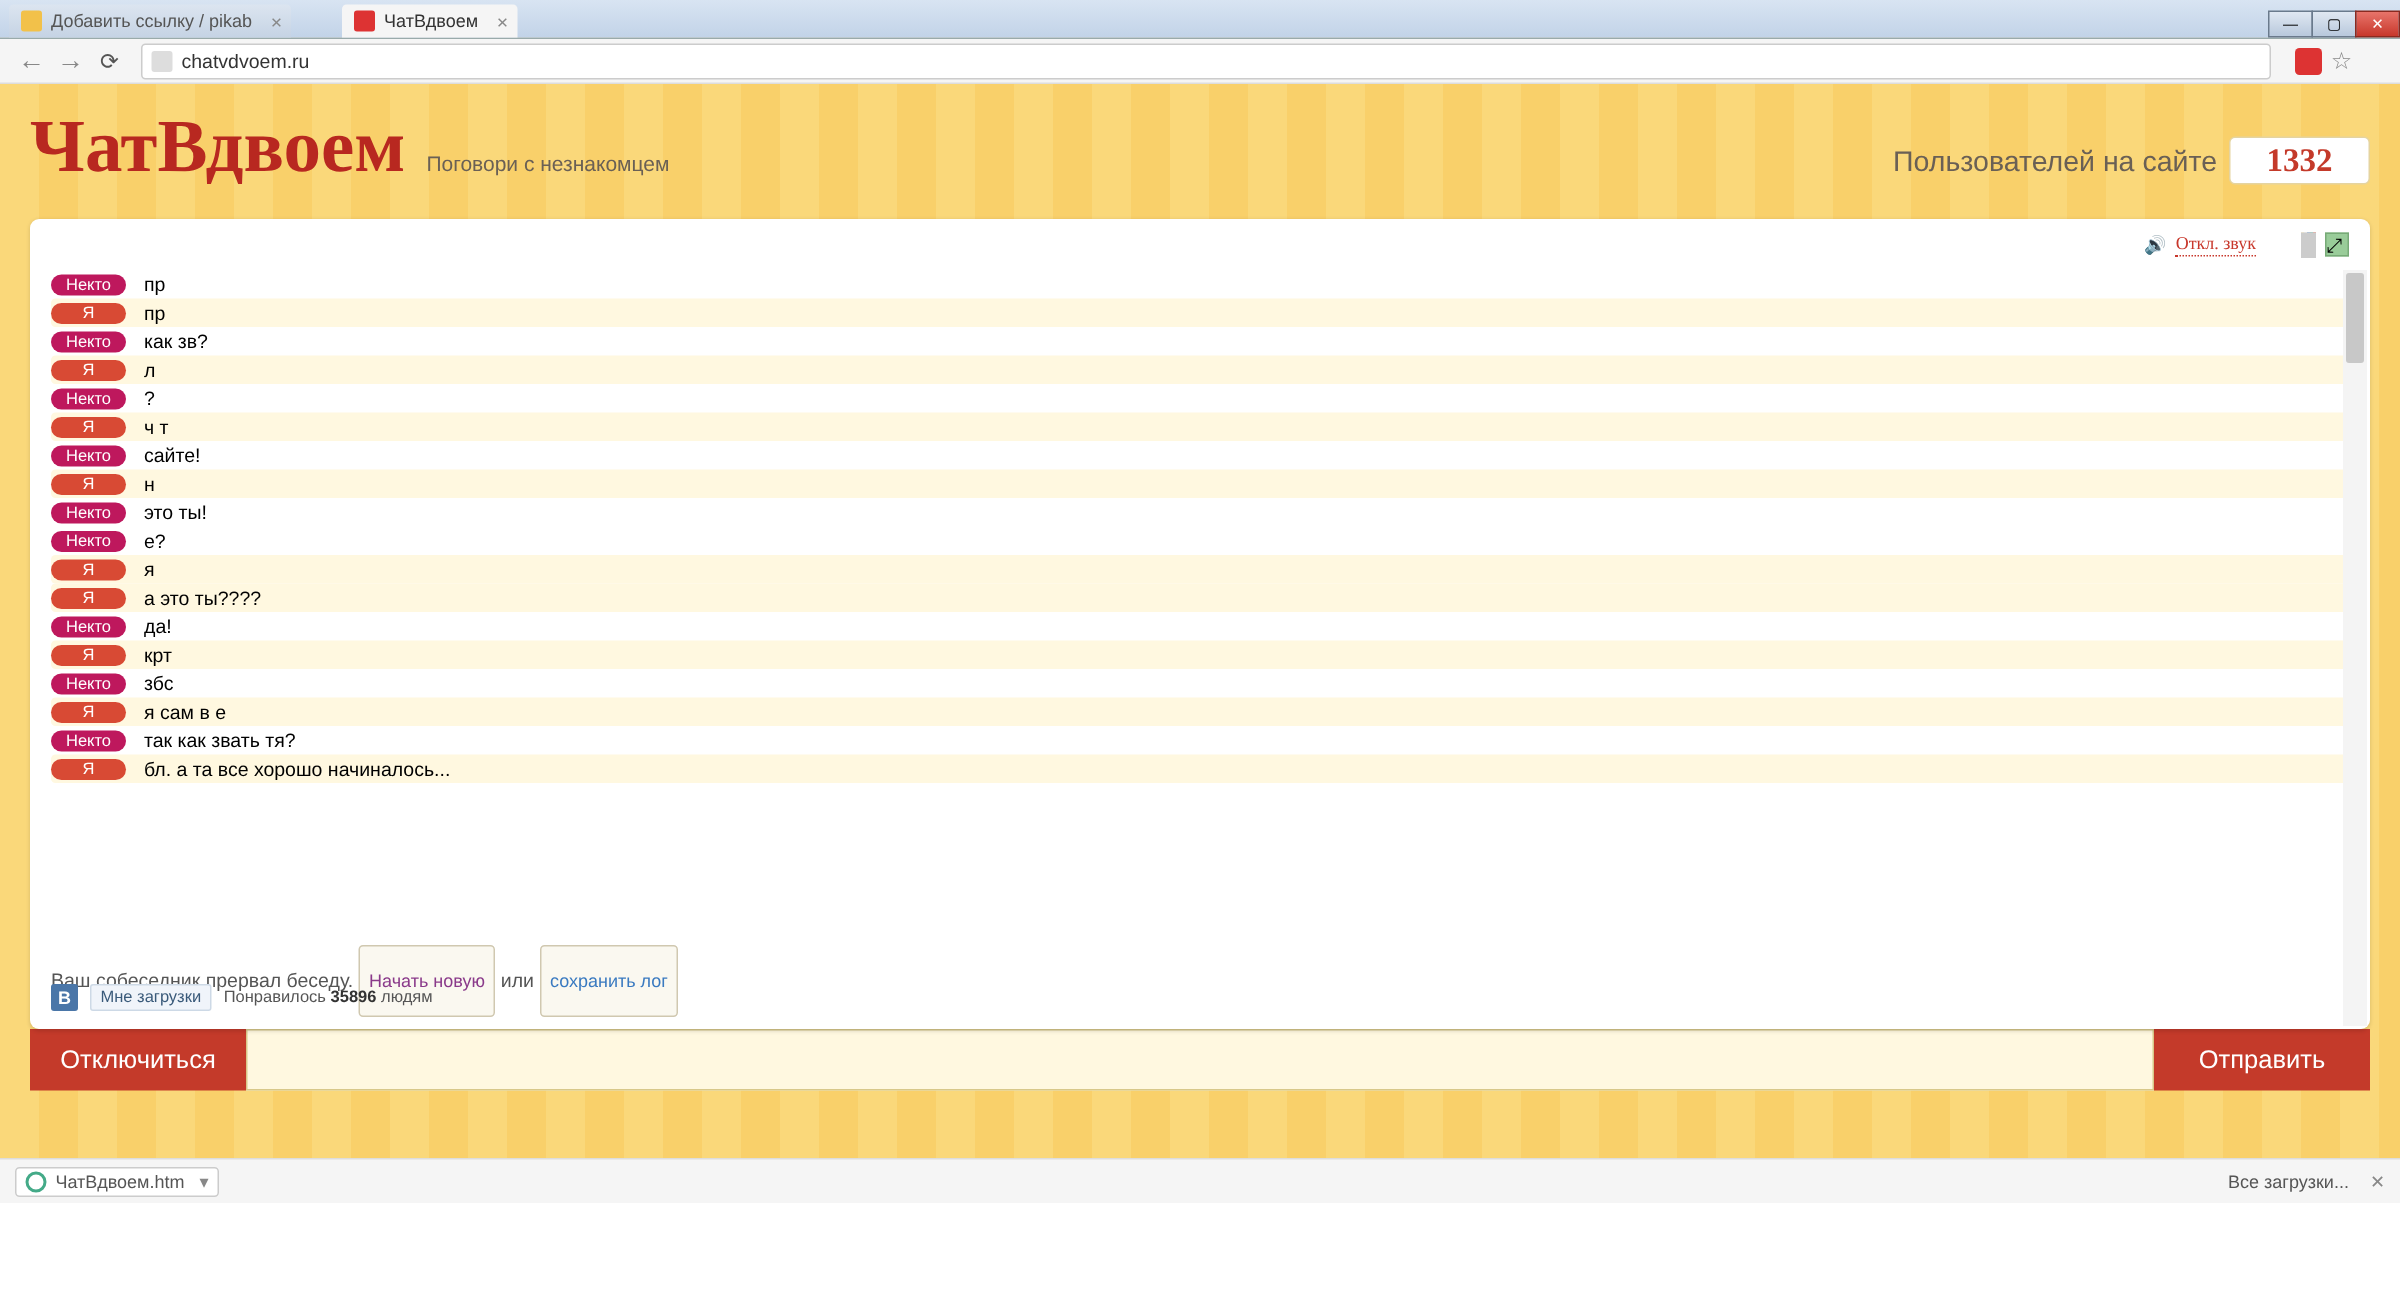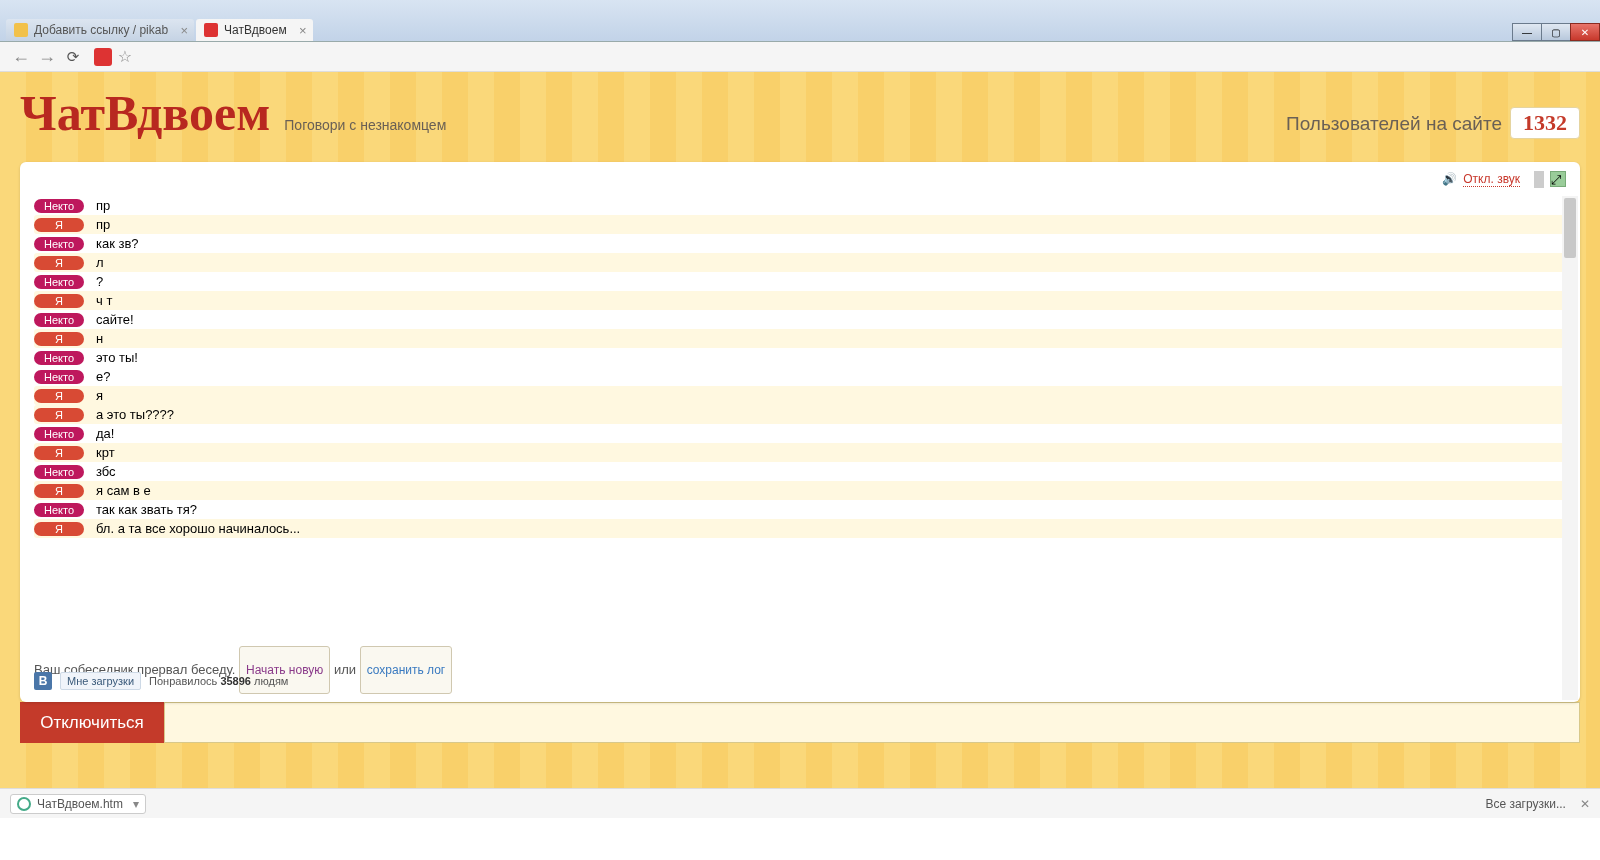--- a/index.html
+++ b/index.html
@@ -1,19 +1,19 @@
 <!DOCTYPE html>
 <html><head>
 <meta charset="utf-8">
 <style>
 * { margin: 0; padding: 0; box-sizing: border-box; }
 body { font-family: Arial, sans-serif; font-size: 13px; background: #fff; width: 1600px; height: 860px; overflow: hidden; }
 
 
-.chrome-tabs { height: 42px; background: linear-gradient(#d8e4f2, #c2d3e8); display: flex; align-items: flex-end; padding-left: 6px; border-bottom: 1px solid #9aa; }
+.chrome-tabs { height: 26px; background: linear-gradient(#d8e4f2, #c2d3e8); display: flex; align-items: flex-end; padding-left: 6px; border-bottom: 1px solid #9aa; gap: 32px; }
 .tab { height: 22px; padding: 0 26px 0 8px; display: flex; align-items: center; position: relative; border-radius: 3px 3px 0 0; margin-right: 2px; font-size: 12px; color: #555; max-width: 190px; }
 .tab.inactive { background: linear-gradient(#dce5f0, #c5d3e4); }
 .tab.active { background: #f5f5f5; color: #333; }
 .tab .favicon { width: 14px; height: 14px; margin-right: 6px; display: inline-block; border-radius: 2px; }
 .tab .close { position: absolute; right: 6px; top: 4px; color: #888; font-size: 13px; cursor: pointer; }
 .win-controls { margin-left: auto; display: flex; }
 .win-btn { width: 30px; height: 18px; display: flex; align-items: center; justify-content: center; font-size: 10px; border: 1px solid #6a7a8c; margin-left: -1px; background: linear-gradient(#e0e8f2, #b8c8dc); }
 .win-btn.close { background: linear-gradient(#e8746a, #c7382c); color: #fff; border-color: #8a2a20; }
 
 .chrome-toolbar { height: 30px; background: #f5f5f5; display: flex; align-items: center; padding: 0 8px; border-bottom: 1px solid #ddd; }
@@ -26,26 +26,26 @@
 .star { color: #888; font-size: 16px; }
 .menu { width: 18px; display: flex; flex-direction: column; gap: 3px; }
 .menu span { height: 2px; background: #666; }
 
 
 .page { background: repeating-linear-gradient(90deg, #fad87a 0 26px, #f9d06a 26px 52px); height: 716px; overflow: hidden; }
 .header { display: flex; align-items: baseline; padding: 12px 20px 0; }
 .logo { font: bold 50px Georgia, serif; color: #b82820; }
 .tagline { margin-left: 14px; color: #6a6055; font-size: 14px; }
 .users-label { margin-left: auto; color: #6a6055; font-size: 19px; }
-.users-count { margin-left: 8px; font: bold 22px Georgia, serif; color: #c43a2a; background: #fff; padding: 2px 12px; border-radius: 4px; border: 1px solid #e5d4a0; }
+.users-count { margin-left: 8px; font: bold 22px Georgia, serif; color: #c43a2a; background: #fff; padding: 2px 24px; border-radius: 4px; border: 1px solid #e5d4a0; }
 
 .chat-wrap { margin: 20px 20px 0; background: #fff; border-radius: 6px; height: 540px; position: relative; display: flex; flex-direction: column; box-shadow: 0 1px 3px rgba(0,0,0,0.15); }
 .chat-top { height: 34px; display: flex; align-items: center; justify-content: flex-end; padding: 0 14px; gap: 6px; }
 .sound-icon { font-size: 12px; color: #888; }
-.sound-link { color: #c8382c; font-size: 12px; border-bottom: 1px dotted #c8382c; margin-right: 8px; }
+.sound-link { color: #c8382c; font-size: 12px; border-bottom: 1px dotted #c8382c; margin-right: 24px; font-family: Liberation Serif, serif; }
 .swatch { width: 16px; height: 16px; border: 1px solid #ccc; cursor: pointer; }
 .chat-scroll { flex: 1; overflow-y: auto; padding: 0 14px 0 14px; }
 .row { display: flex; align-items: center; padding: 2px 0; border-radius: 3px; }
 .row.me { background: #fff8e0; }
 .who { width: 50px; text-align: center; color: #fff; font-size: 11px; border-radius: 8px; padding: 1px 0; margin-right: 12px; }
 .who.nekto { background: #be185d; }
 .who.ya { background: #d84a34; }
 .msg { color: #000000; font-size: 13px; }
 .end-line { padding: 12px 14px 8px; color: #555; font-size: 13px; }
 .btn-link { display: inline-block; border: 1px solid #d0c8b0; background: #faf8f0; padding: 16px 6px; color: #8a3a8a; border-radius: 3px; cursor: pointer; font-size: 12px; }
@@ -88,20 +88,24 @@
     <div class="win-btn">—</div>
     <div class="win-btn">▢</div>
     <div class="win-btn close">✕</div>
   </div>
 </div>
 
 <div class="chrome-toolbar">
   <div class="nav-btn">←</div>
   <div class="nav-btn">→</div>
   <div class="nav-btn reload">⟳</div>
+  <div class="omnibox">
+    <span class="page-icon"></span>
+    <span>chatvdvoem.ru</span>
+  </div>
   <div class="tb-icon abp"></div>
   <div class="nav-btn star">☆</div>
   <div class="nav-btn menu">
       <span></span>
       <span></span>
       <span></span>
     </div>
 </div>
 
 <div class="page">
@@ -213,20 +217,21 @@
     </div>
 
     <div class="vscroll">
       <div class="thumb"></div>
     </div>
   </div>
 
   <div class="input-bar">
     <div class="big-btn">Отключиться</div>
     <textarea class="big-input" style=""></textarea>
+    <div class="big-btn">Отправить</div>
   </div>
 </div>
 
 <div class="dl-bar">
   <div class="dl-chip">
     <span style="width:14px;height:14px;border:2px solid #4a8; border-radius:50%;display:inline-block;"></span>
     <span>ЧатВдвоем.htm</span>
     <span class="dl-chev">▾</span>
   </div>
   <span class="dl-all">Все загрузки...</span>

